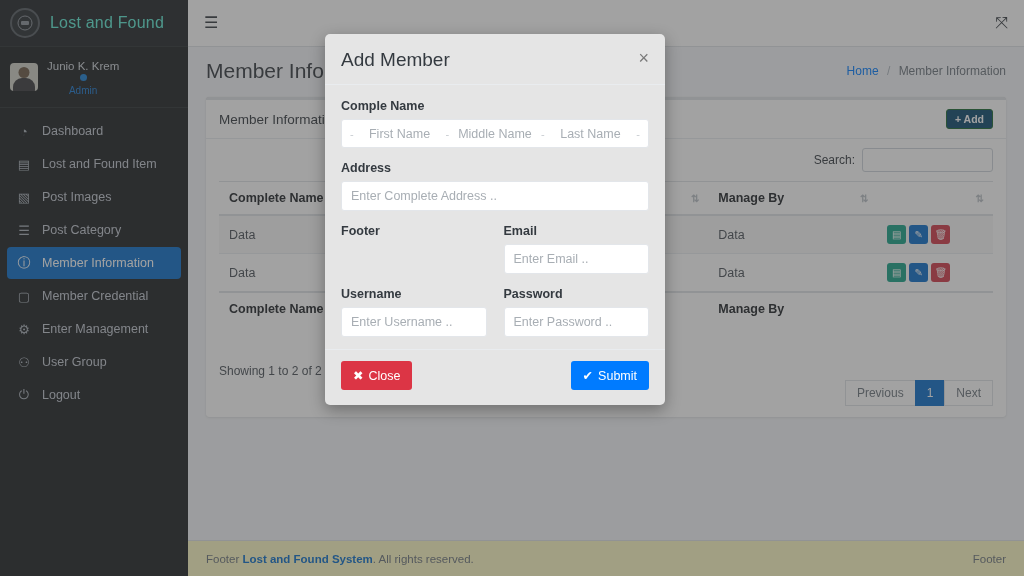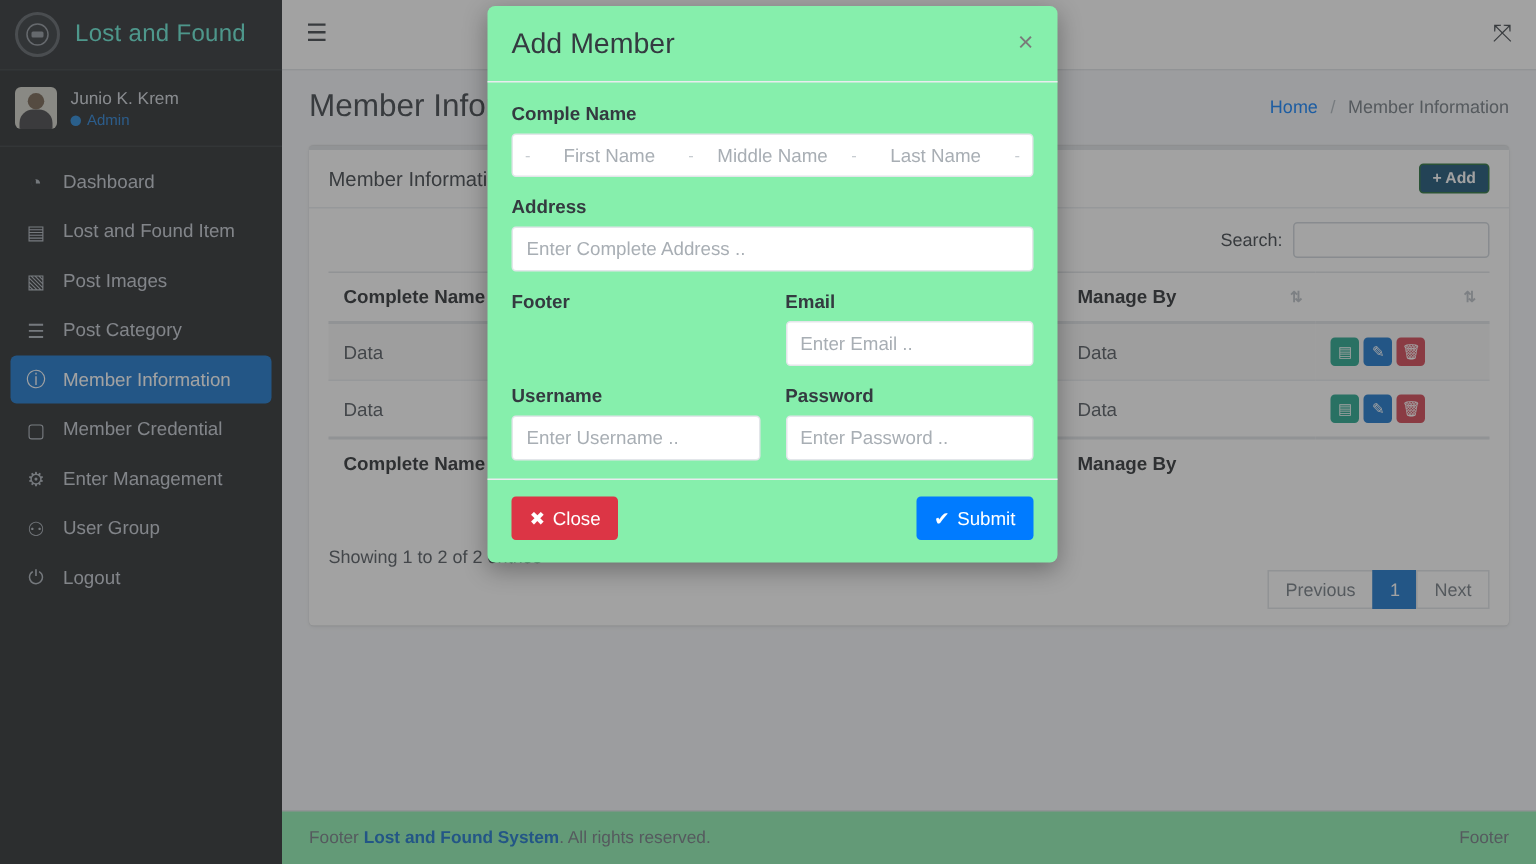--- a/index.html
+++ b/index.html
@@ -48,21 +48,21 @@
   }
   .avatar .body {
     position: absolute; left: 50%; bottom: 0; transform: translateX(-50%);
     width: 22px; height: 13px; border-radius: 9px 9px 0 0; background: #3b3b3e;
   }
   .avatar .shirt {
     position: absolute; left: 50%; bottom: 0; transform: translateX(-50%);
     width: 8px; height: 11px; background: #e8e8e4;
   }
   .uname { font-size: 11.5px; color: #cfd4da; line-height: 1.4; }
-  .urole { font-size: 10px; color: #1d7bd4; display: flex; align-items: center; gap: 4px; }
+  .urole { font-size: 10px; color: #1d7bd4; display: flex; align-items: center; gap: 4px; flex-direction: column; }
   .dot-blue { width: 7px; height: 7px; border-radius: 50%; background: #1a7fd4; display: inline-block; }
 
   .menu { padding: 7px 7px 0 7px; }
   .menu-item {
     display: flex; align-items: center; gap: 10px;
     height: 32px; padding: 0 9px; border-radius: 4px;
     font-size: 12.5px; color: #c2c7d0; margin-bottom: 1px;
   }
   .menu-item.active { background: #0d6ec9; color: #fff; }
   .mi-icon { width: 16px; text-align: center; font-size: 13px; color: #a9b0b8; flex: 0 0 16px; }
@@ -132,33 +132,33 @@
   .showing { font-size: 12px; color: #495057; }
   .pagination { display: flex; margin-top: 44px; }
   .pg {
     border: 1px solid #dee2e6; background: #fff; color: #6c757d;
     font-size: 12px; padding: 5px 11px; margin-left: -1px;
   }
   .pg.active { background: #0d6ec9; border-color: #0d6ec9; color: #fff; }
 
   .footer {
     position: absolute; left: 188px; bottom: 0; width: 836px; height: 36px;
-    background: #86efac; border-top: 1px solid #dee2e6;
+    background: #fef9c3; border-top: 1px solid #dee2e6;
     display: flex; align-items: center; justify-content: space-between;
     padding: 0 18px; font-size: 11.5px; color: #6c757d;
   }
   .footer b { color: #0d6ec9; }
 
   
   .overlay {
     position: absolute; inset: 0; background: rgba(60,60,60,.48); z-index: 20;
   }
   .modal {
-    position: absolute; left: 325px; top: 4px; width: 380px;
-    background: #86efac; border-radius: 5px; z-index: 30;
+    position: absolute; left: 325px; top: 34px; width: 340px;
+    background: #e5e5e5; border-radius: 5px; z-index: 30;
     box-shadow: 0 5px 16px rgba(0,0,0,.32);
   }
   .modal-header {
     display: flex; align-items: flex-start; justify-content: space-between;
     padding: 15px 16px 13px 16px; border-bottom: 1px solid #e9ecef;
   }
   .modal-title { font-size: 19px; color: #343a40; font-weight: 400; }
   .modal-close { font-size: 18px; color: #7a7a7a; line-height: 1; background: none; border: none; }
   .modal-body { padding: 14px 16px 12px 16px; }
   .flabel { font-size: 12.5px; font-weight: bold; color: #343a40; display: block; margin-bottom: 6px; }

